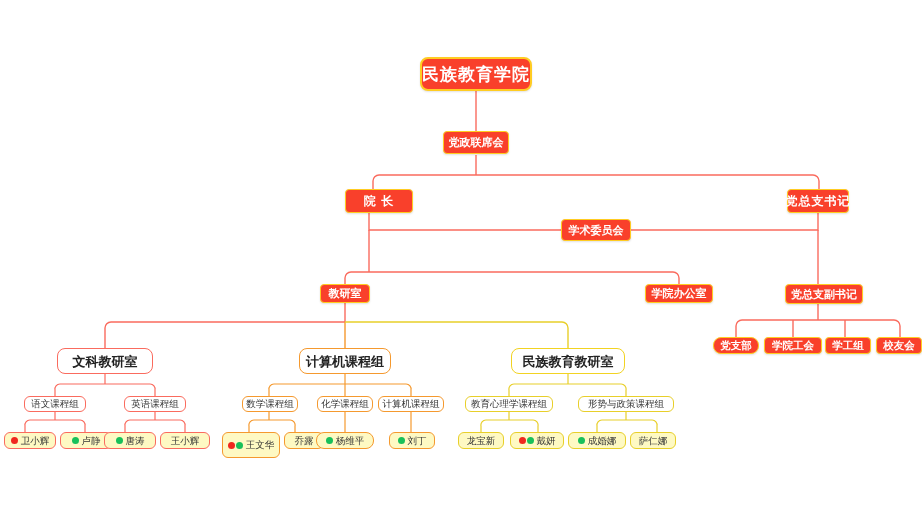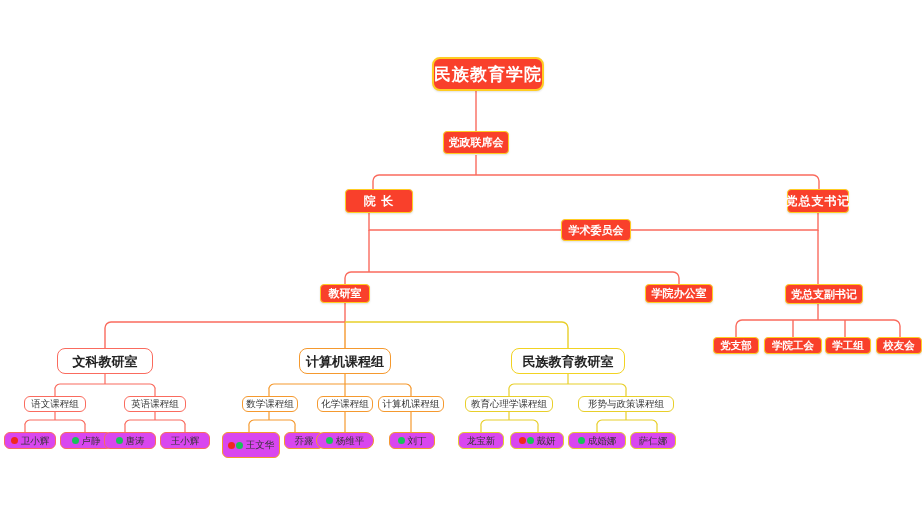--- a/index.html
+++ b/index.html
@@ -48,21 +48,21 @@
   .grp{
     background:#ffffff;color:#333333;
     border:1.2px solid #fa6b5e;border-radius:6px;
     font-size:9.5px;padding:0 5px;
   }
   .grp.c-orange{border-color:#f5992e;}
   .grp.c-yellow{border-color:#e8cf2a;}
 
   
   .leaf{
-    background:#d946ef;color:#333333;
+    background:#fef9c3;color:#333333;
     border:1.2px solid #fa6b5e;border-radius:6px;
     font-size:9.5px;padding:0 5px;
     gap:3px;
   }
   .leaf.c-orange{border-color:#f5992e;}
   .leaf.c-yellow{border-color:#e8cf2a;}
   .dots{display:inline-flex;align-items:center;gap:1px;flex:0 0 auto;}
   .dot{width:7px;height:7px;border-radius:50%;display:inline-block;}
   .dot.red{background:#f0281e;}
   .dot.green{background:#18c05a;}
@@ -131,37 +131,37 @@
     <g fill="none" stroke="#e8cf2a" stroke-width="1.2">
       <path d="M568,374 L568,384"></path>
       <path d="M509,396 L509,390 A5,5 0 0 1 514,384 L621,384 A5,5 0 0 1 626,390 L626,396"></path>
       <path d="M509,412 L509,420"></path>
       <path d="M481,432 L481,426 A5,5 0 0 1 486,420 L533,420 A5,5 0 0 1 538,426 L538,432"></path>
       <path d="M626,412 L626,420"></path>
       <path d="M597,432 L597,426 A5,5 0 0 1 602,420 L652,420 A5,5 0 0 1 657,426 L657,432"></path>
     </g>
   </svg>
 
-  <div class="node chip root" style="left:432px;top:57px;width:112px;height:34px;">民族教育学院</div>
+  <div class="node chip root" style="left:420px;top:57px;width:112px;height:34px;">民族教育学院</div>
 
   <div class="node chip lvl2" style="left:443px;top:131px;width:66px;height:23px;">党政联席会</div>
 
   <div class="node chip lvl3" style="left:345px;top:189px;width:68px;height:24px;">院 长</div>
 
   <div class="node chip lvl3" style="left:787px;top:189px;width:62px;height:24px;">党总支书记</div>
 
   <div class="node chip lvl2" style="left:561px;top:219px;width:70px;height:22px;">学术委员会</div>
 
   <div class="node chip lvl2" style="left:320px;top:284px;width:50px;height:19px;">教研室</div>
 
   <div class="node chip lvl2" style="left:645px;top:284px;width:68px;height:19px;">学院办公室</div>
 
   <div class="node chip lvl2" style="left:785px;top:284px;width:78px;height:20px;">党总支副书记</div>
 
-  <div class="node chip small" style="left:713px;top:337px;width:46px;height:17px;">党支部</div>
+  <div class="node chip small" style="left:713px;top:337px;width:46px;height:17px;border-radius:8px;">党支部</div>
   <div class="node chip small" style="left:764px;top:337px;width:58px;height:17px;">学院工会</div>
   <div class="node chip small" style="left:825px;top:337px;width:46px;height:17px;">学工组</div>
   <div class="node chip small" style="left:876px;top:337px;width:46px;height:17px;">校友会</div>
 
   <div class="node dept" style="left:57px;top:348px;width:96px;height:26px;">文科教研室</div>
   <div class="node dept c-orange" style="left:299px;top:348px;width:92px;height:26px;">计算机课程组</div>
   <div class="node dept c-yellow" style="left:511px;top:348px;width:114px;height:26px;">民族教育教研室</div>
 
   <div class="node grp" style="left:24px;top:396px;width:62px;height:16px;">语文课程组</div>
   <div class="node grp" style="left:124px;top:396px;width:62px;height:16px;">英语课程组</div>

